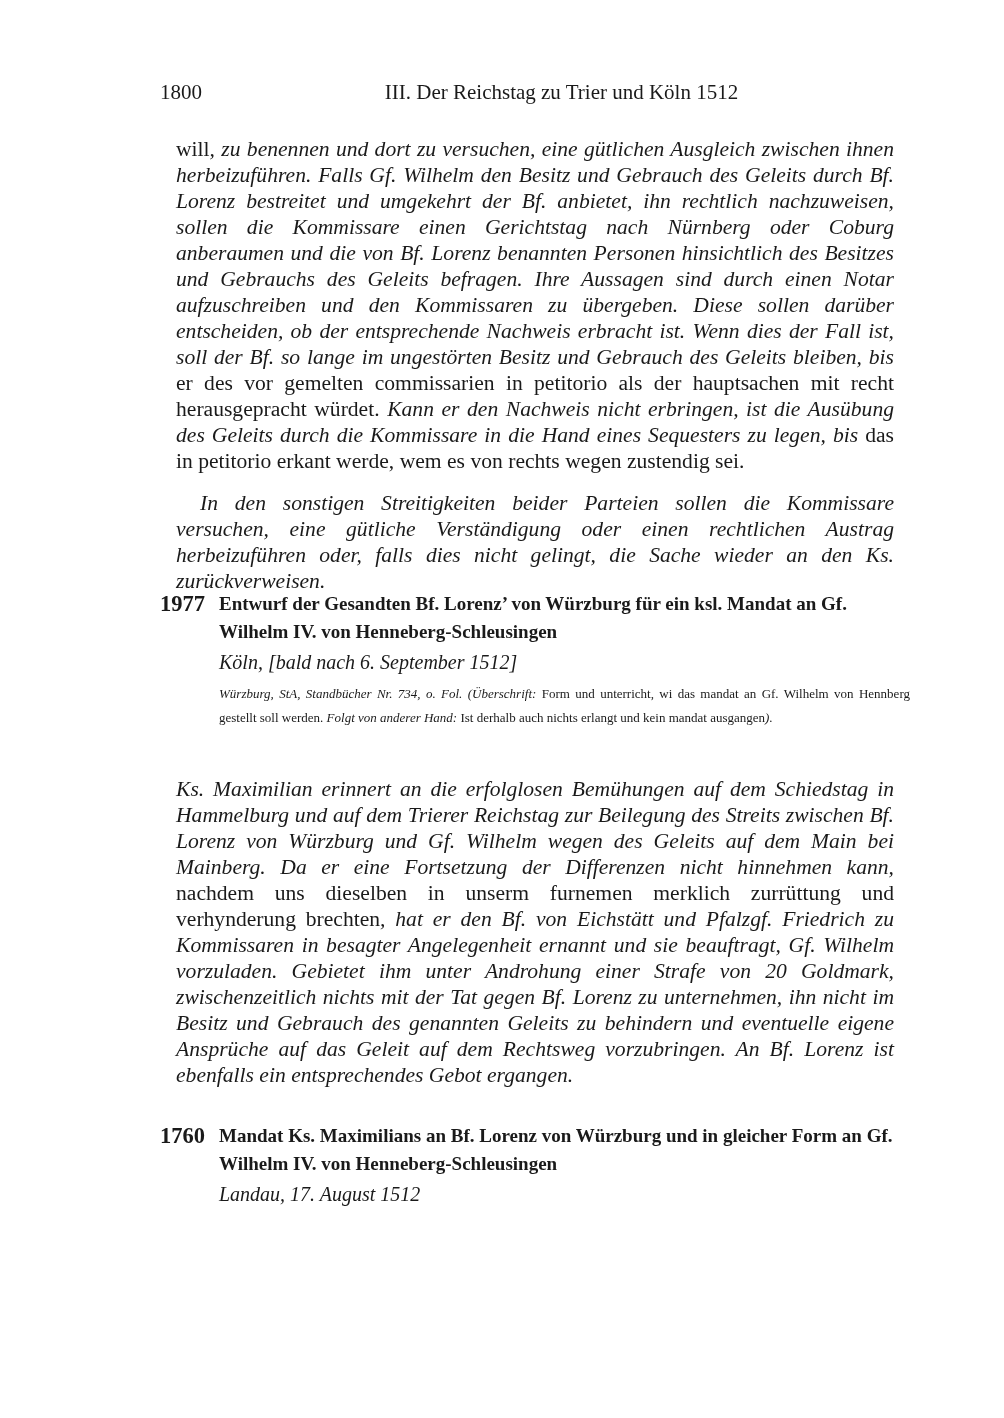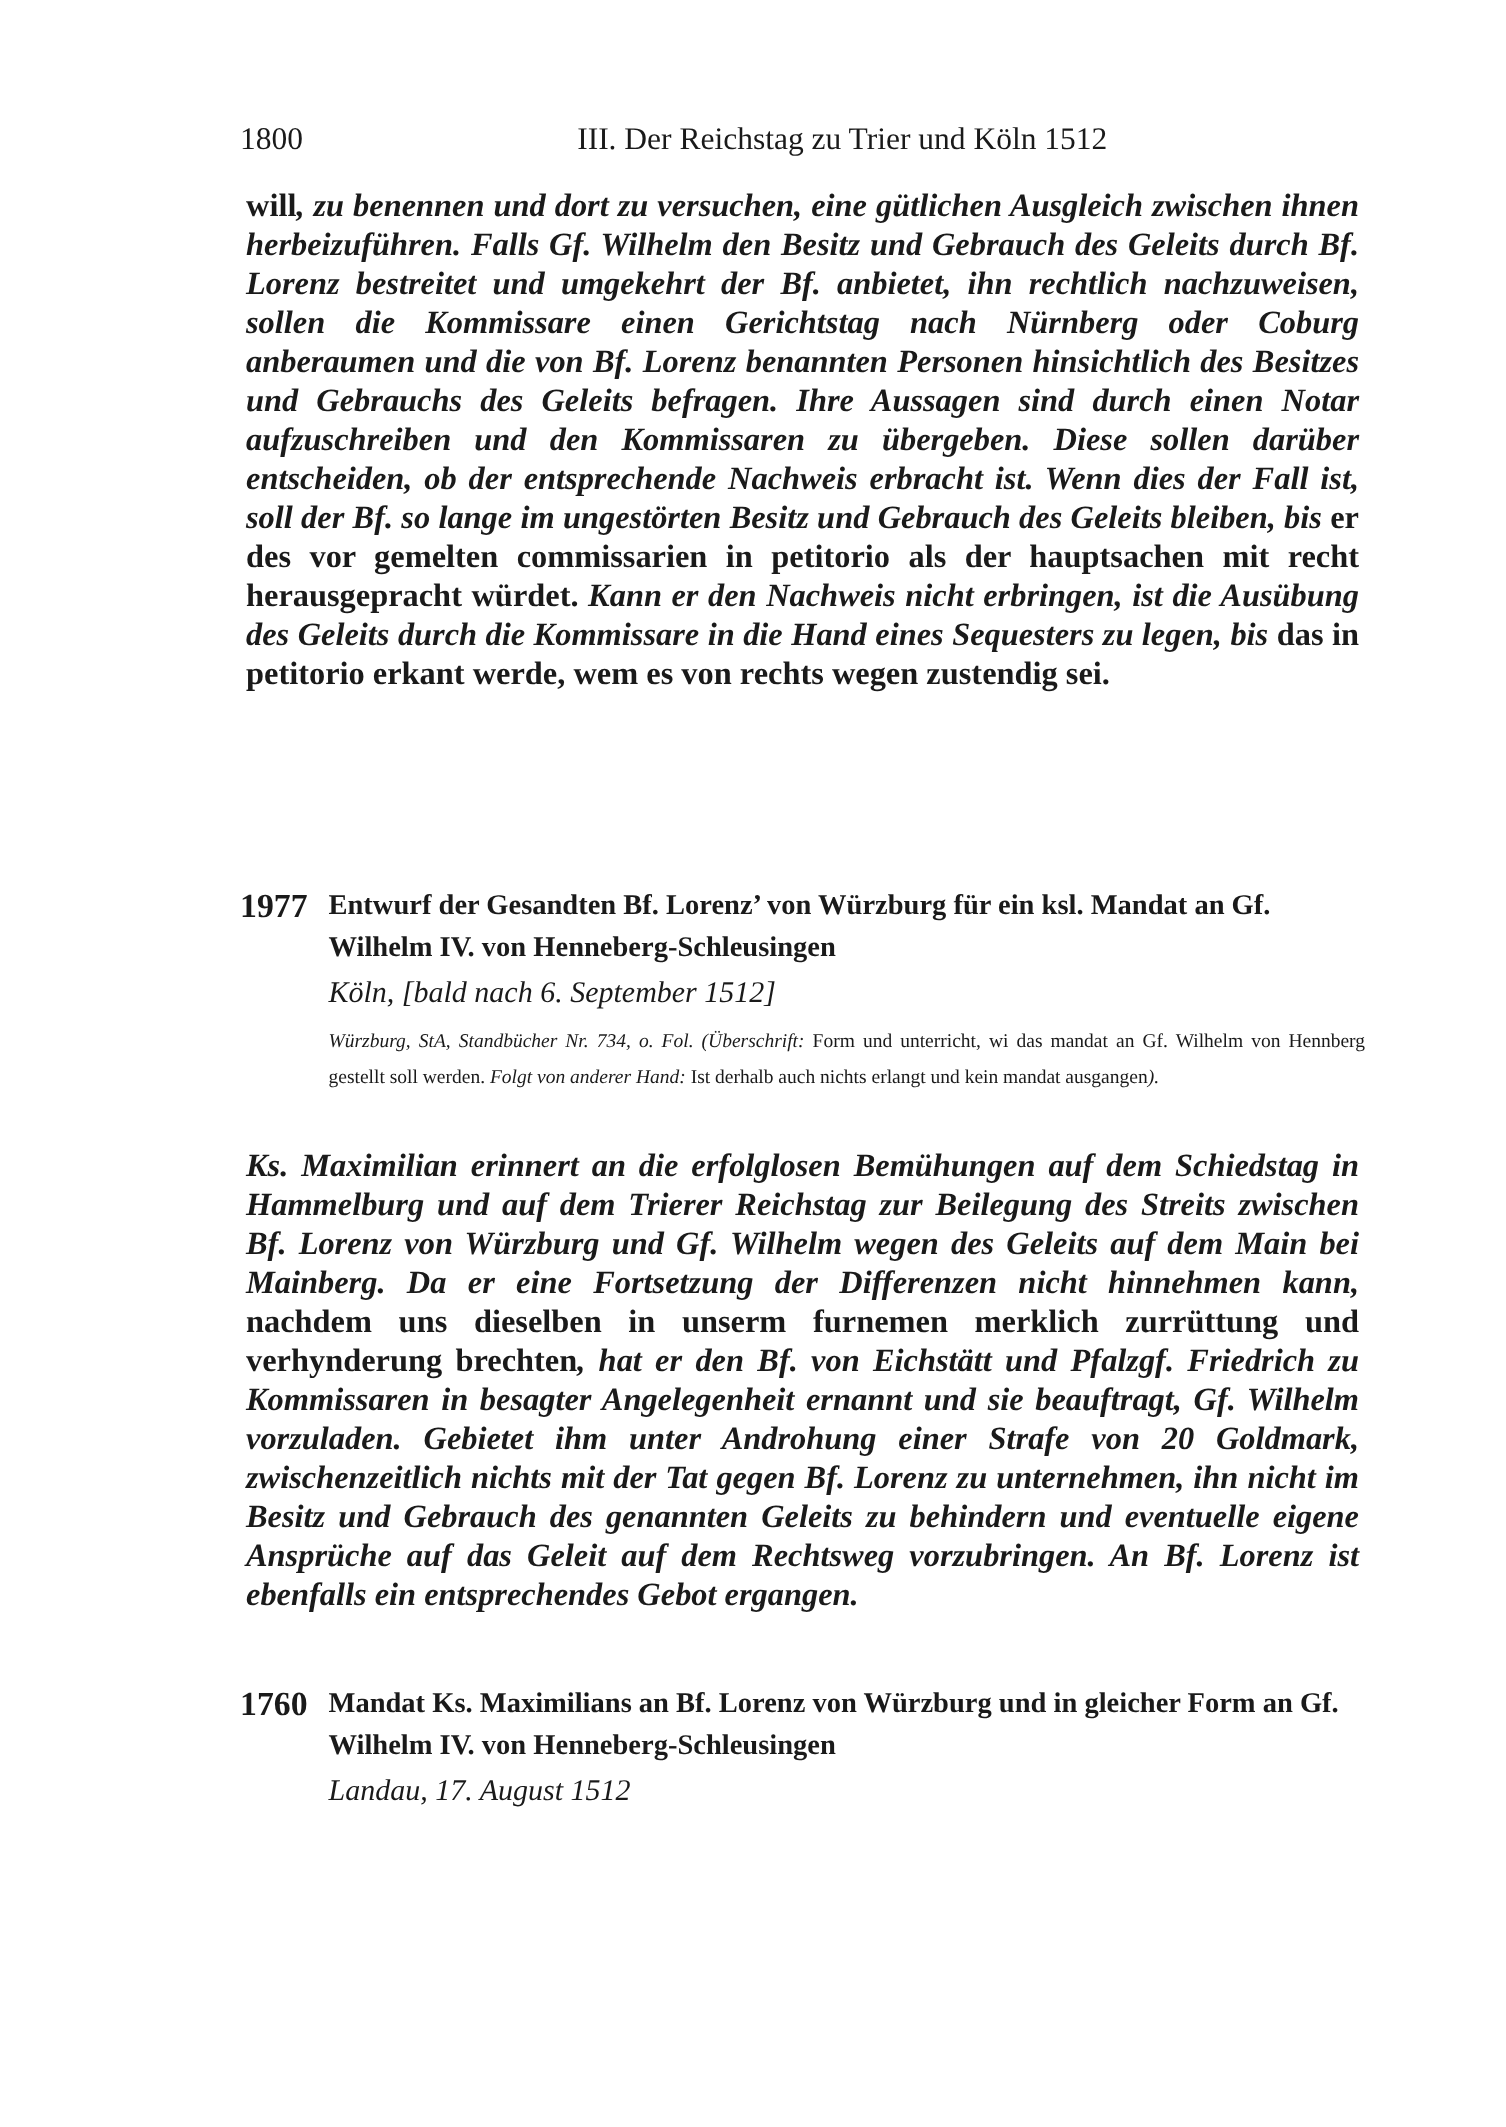--- a/index.html
+++ b/index.html
@@ -6,21 +6,21 @@
   body {
     width: 1004px; height: 1418px; position: relative; overflow: hidden;
     font-family: "Liberation Serif", "DejaVu Serif", serif;
     color: #1a1a1a;
   }
   .page { position: absolute; left: 160px; top: 0; width: 750px; }
   .running-head { position: absolute; top: 80px; left: 0; width: 750px; height: 26px; font-size: 21px; }
   .folio { position: absolute; left: 0; top: 0; }
   .head-title { position: absolute; left: 13px; right: 0; top: 0; text-align: center; padding-left: 40px; }
   .body-block { position: absolute; left: 0; width: 750px; }
-  .para { font-size: 21.6px; line-height: 26px; text-align: justify; margin: 4px; hyphens: none; font-weight: bold; }
+  .para { font-size: 21.6px; line-height: 26px; text-align: justify; margin: 16px; hyphens: none; }
   .para.indent { text-indent: 24px; }
   i, .it { font-style: italic; }
   .entry-head { position: absolute; left: 0; width: 750px; }
   .entry-num { position: absolute; left: 0; top: 0; font-size: 22.5px; font-weight: bold; line-height: 28px; }
   .entry-title { position: absolute; left: 59px; top: 0; width: 691px; font-size: 19px; font-weight: bold; line-height: 28px; }
   .entry-date { position: absolute; left: 59px; font-size: 20px; font-style: italic; line-height: 24px; }
   .entry-source { position: absolute; left: 59px; width: 691px; font-size: 13px; line-height: 24px; text-align: justify; }
 </style>
 </head>
 <body>
@@ -29,20 +29,21 @@
 
   <div class="running-head">
     <span class="folio">1800</span>
     <span class="head-title">III. Der Reichstag zu Trier und Köln 1512</span>
   </div>
 
   <div class="body-block" style="top:120px;">
     <p class="para">
       <span>will</span><span class="it">, zu benennen und dort zu versuchen, eine gütlichen Ausgleich zwischen ihnen herbeizuführen. Falls Gf. Wilhelm den Besitz und Gebrauch des Geleits durch Bf. Lorenz bestreitet und umgekehrt der Bf. anbietet, ihn rechtlich nachzuweisen, sollen die Kommissare einen Gerichtstag nach Nürnberg oder Coburg anberaumen und die von Bf. Lorenz benannten Personen hinsichtlich des Besitzes und Gebrauchs des Geleits befragen. Ihre Aussagen sind durch einen Notar aufzuschreiben und den Kommissaren zu übergeben. Diese sollen darüber entscheiden, ob der entsprechende Nachweis erbracht ist. Wenn dies der Fall ist, soll der Bf. so lange im ungestörten Besitz und Gebrauch des Geleits bleiben, bis</span><span> er des vor gemelten commissarien in petitorio als der hauptsachen mit recht herausgepracht würdet. </span><span class="it">Kann er den Nachweis nicht erbringen, ist die Ausübung des Geleits durch die Kommissare in die Hand eines Sequesters zu legen, bis</span><span> das in petitorio erkant werde, wem es von rechts wegen zustendig sei.</span>
     </p>
+    <p class="para indent it">In den sonstigen Streitigkeiten beider Parteien sollen die Kommissare versuchen, eine gütliche Verständigung oder einen rechtlichen Austrag herbeizuführen oder, falls dies nicht gelingt, die Sache wieder an den Ks. zurückverweisen.</p>
   </div>
 
   <div class="entry-head" style="top:590px;">
     <span class="entry-num">1977</span>
     <span class="entry-title">Entwurf der Gesandten Bf. Lorenz’ von Würzburg für ein ksl. Mandat an Gf. Wilhelm IV. von Henneberg-Schleusingen</span>
   </div>
   <div class="entry-date" style="top:650px;">Köln, [bald nach 6. September 1512]</div>
   <div class="entry-source" style="top:682px;">
     <span class="it">Würzburg, StA, Standbücher Nr. 734, o. Fol. (Überschrift:</span><span> Form und unterricht, wi das mandat an Gf. Wilhelm von Hennberg gestellt soll werden. </span><span class="it">Folgt von anderer Hand:</span><span> Ist derhalb auch nichts erlangt und kein mandat ausgangen</span><span class="it">).</span>
   </div>

